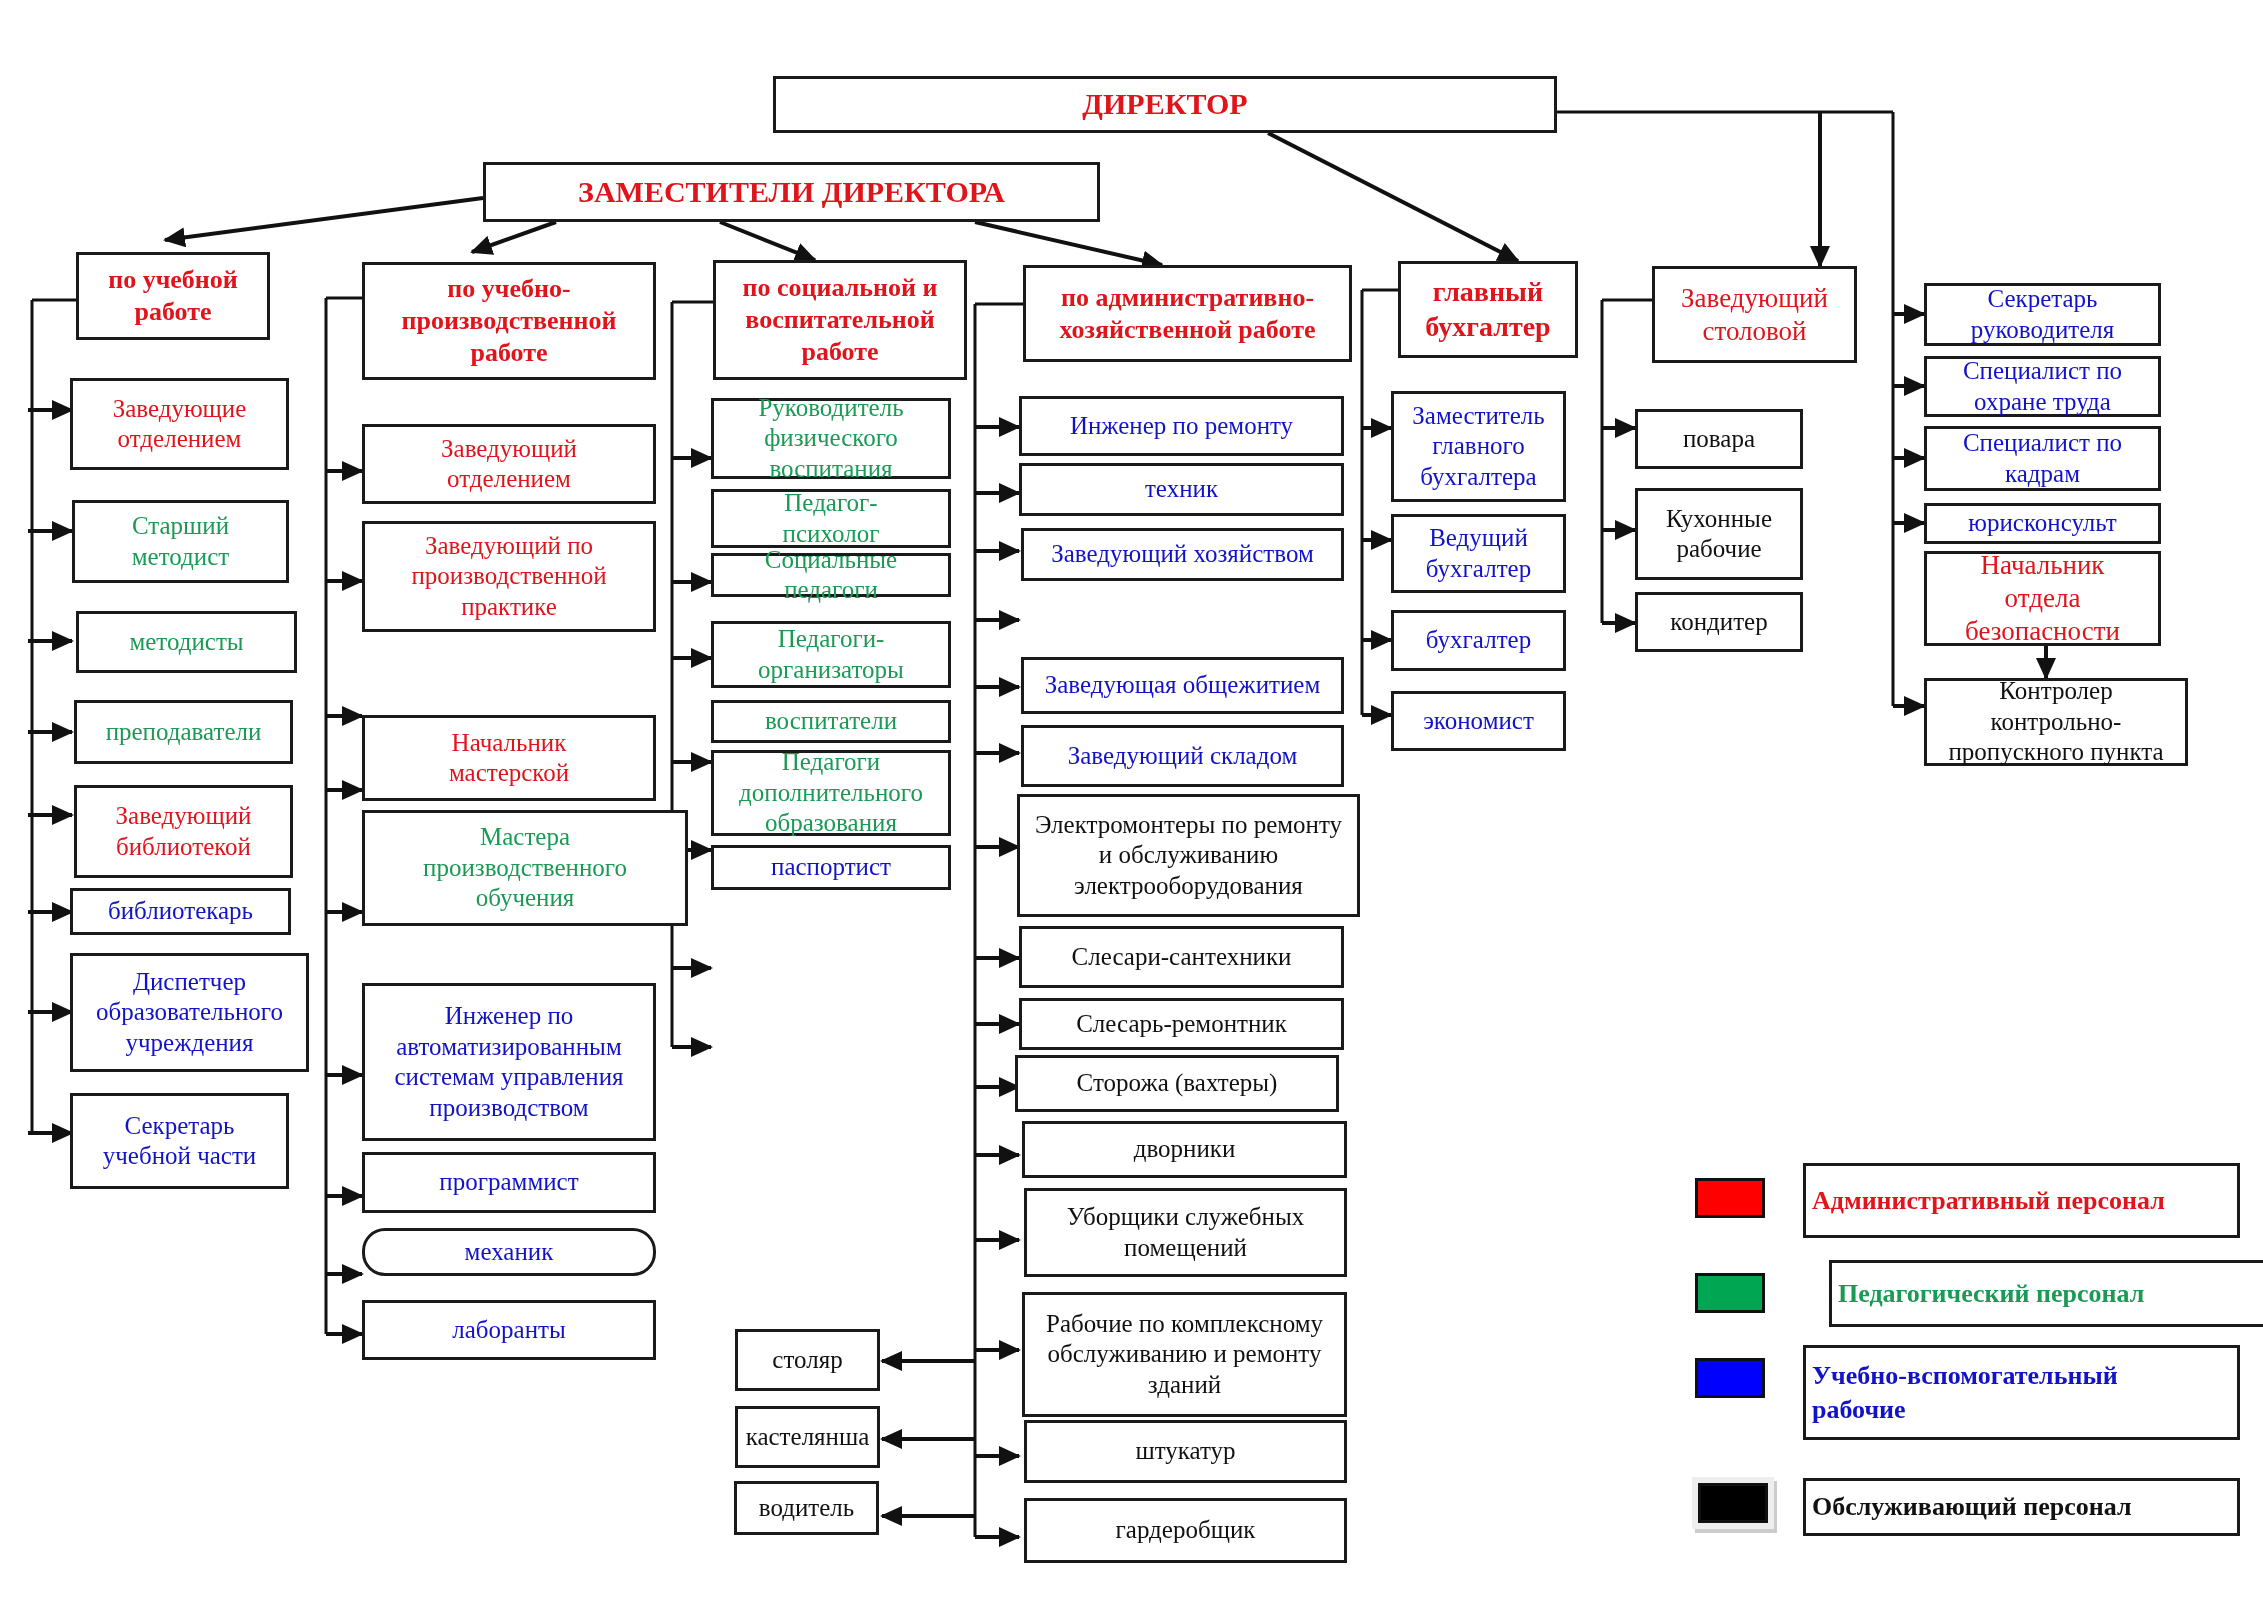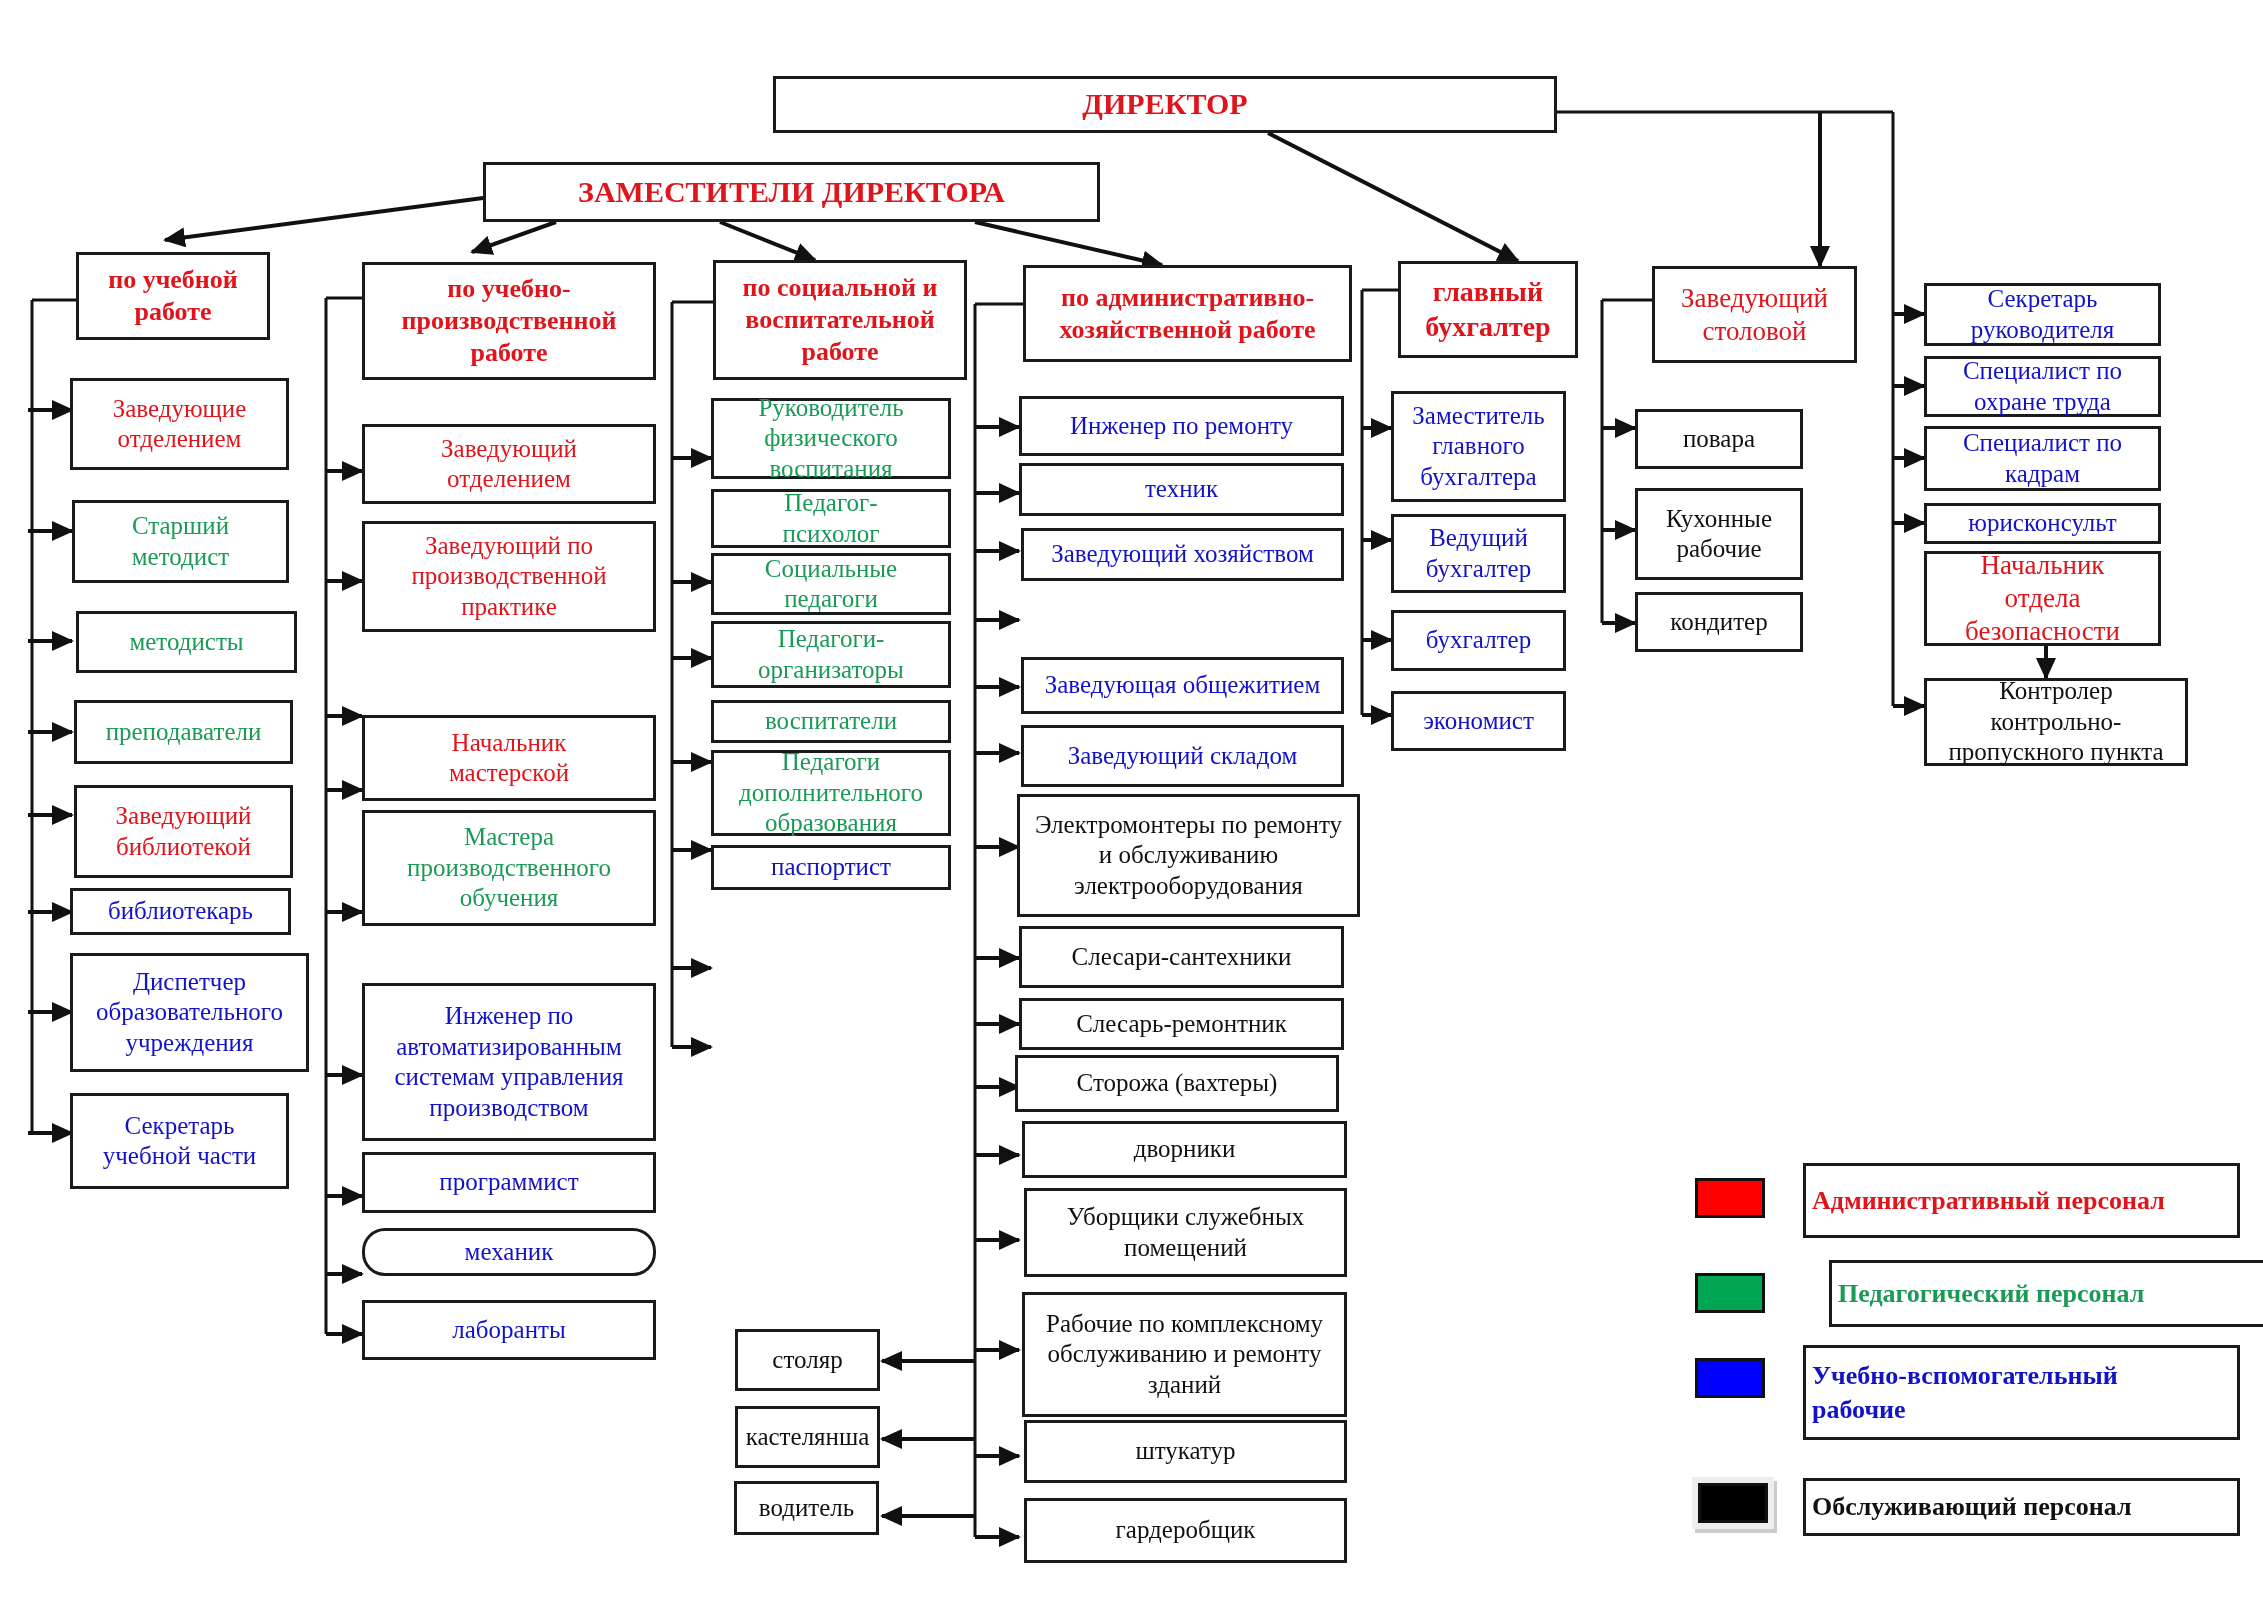--- a/index.html
+++ b/index.html
@@ -142,37 +142,37 @@
   <div class="box c-aux" style="left:70px;top:1093px;width:219px;height:96px;">Секретарь
 учебной части</div>
 
   <div class="box c-admin" style="left:362px;top:424px;width:294px;height:80px;">Заведующий
 отделением</div>
   <div class="box c-admin" style="left:362px;top:521px;width:294px;height:111px;">Заведующий по
 производственной
 практике</div>
   <div class="box c-admin" style="left:362px;top:715px;width:294px;height:86px;">Начальник
 мастерской</div>
-  <div class="box c-ped" style="left:362px;top:810px;width:294px;height:116px;">Мастера
+  <div class="box c-ped" style="left:362px;top:810px;width:326px;height:116px;">Мастера
 производственного
 обучения</div>
   <div class="box c-aux" style="left:362px;top:983px;width:294px;height:158px;">Инженер по
 автоматизированным
 системам управления
 производством</div>
   <div class="box c-aux" style="left:362px;top:1152px;width:294px;height:61px;">программист</div>
   <div class="box c-aux" style="left:362px;top:1228px;width:294px;height:48px;border-radius:23px;">механик</div>
   <div class="box c-ped" style="left:711px;top:398px;width:240px;height:81px;">Руководитель
 физического
 воспитания</div>
 
   <div class="box c-aux" style="left:362px;top:1300px;width:294px;height:60px;">лаборанты</div>
   <div class="box c-ped" style="left:711px;top:489px;width:240px;height:59px;">Педагог-
 психолог</div>
-  <div class="box c-ped" style="left:711px;top:553px;width:240px;height:62px;">Социальные
+  <div class="box c-ped" style="left:711px;top:553px;width:240px;height:44px;">Социальные
 педагоги</div>
   <div class="box c-ped" style="left:711px;top:621px;width:240px;height:67px;">Педагоги-
 организаторы</div>
   <div class="box c-ped" style="left:711px;top:700px;width:240px;height:43px;">воспитатели</div>
   <div class="box c-ped" style="left:711px;top:750px;width:240px;height:86px;">Педагоги
 дополнительного
 образования</div>
   <div class="box c-aux" style="left:711px;top:845px;width:240px;height:45px;">паспортист</div>
 
   <div class="box c-aux" style="left:1019px;top:396px;width:325px;height:60px;">Инженер по ремонту</div>

